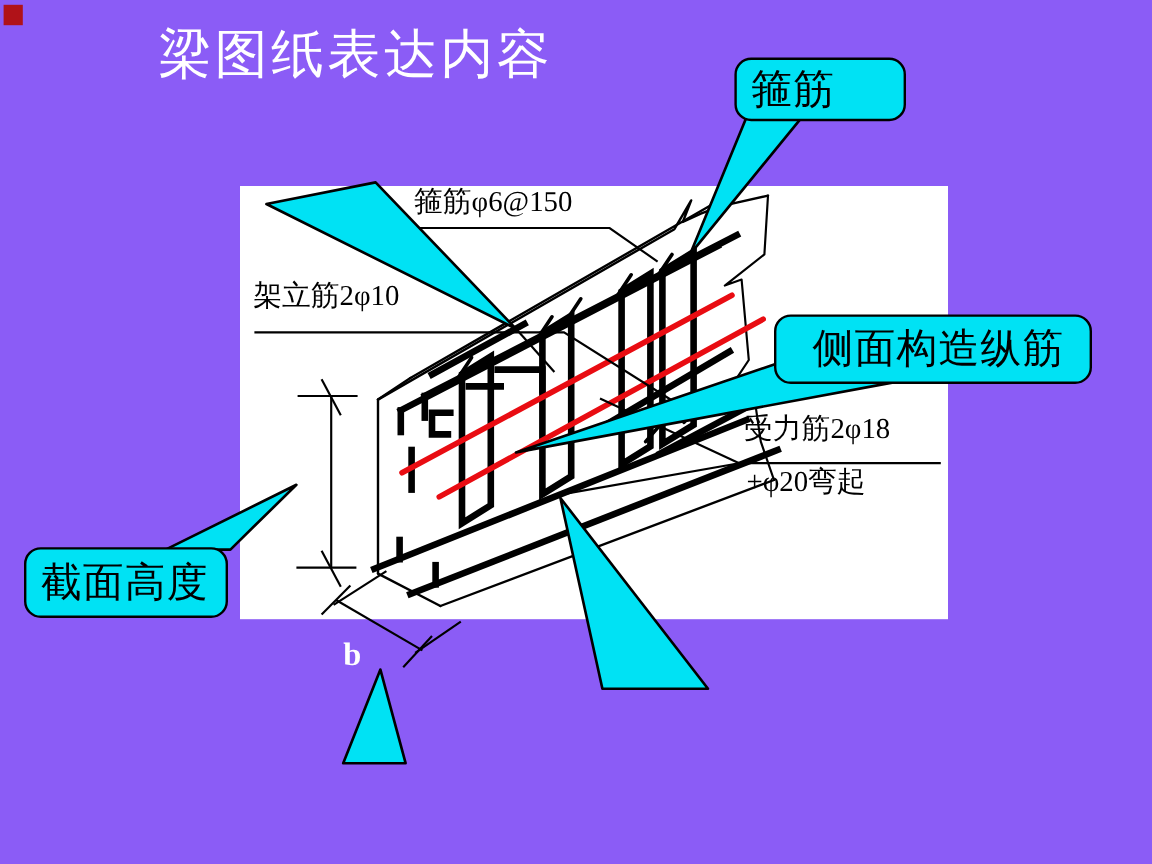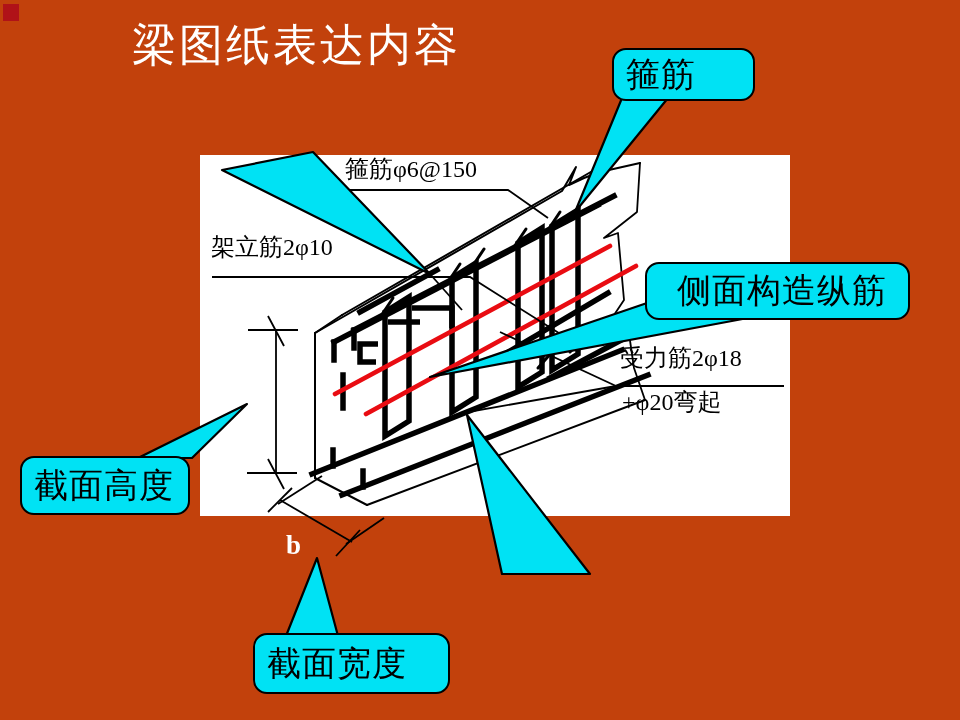--- a/index.html
+++ b/index.html
@@ -1,16 +1,16 @@
 <!DOCTYPE html>
 <html><head>
 <meta charset="utf-8">
 <style>
   html,body{margin:0;padding:0;}
-  .slide{position:relative;width:960px;height:720px;background:#c2410c;overflow:hidden;
+  .slide{position:relative;width:960px;height:720px;background:#8b5cf6;overflow:hidden;
          font-family:"Liberation Serif","DejaVu Serif",serif;}
   .corner-marker{position:absolute;left:3px;top:4px;width:16px;height:17px;background:#b01218;z-index:4;}
   .page-title{position:absolute;left:132px;top:20px;font-size:44px;line-height:1.2;color:#ffffff;
               letter-spacing:3px;z-index:2;white-space:nowrap;}
   .canvas{position:absolute;left:200px;top:155px;width:590px;height:361px;background:#ffffff;z-index:1;}
   svg.diagram{position:absolute;left:0;top:0;z-index:2;}
   .dlabel{position:absolute;z-index:2;color:#000;font-size:24px;line-height:1.1;white-space:nowrap;}
   .b-label{position:absolute;left:286px;top:530px;z-index:2;color:#ffffff;font-weight:bold;
            font-size:27px;white-space:nowrap;}
   .callout{position:absolute;box-sizing:border-box;background:#00e2f4;border:2.5px solid #000;
@@ -138,17 +138,14 @@
 
   <div class="callout co-stirrup">
     <span>箍筋</span>
   </div>
   <div class="callout co-side">
     <span>侧面构造纵筋</span>
   </div>
   <div class="callout co-height">
     <span>截面高度</span>
   </div>
-  <div class="callout co-width">
-    <span>截面宽度</span>
-  </div>
 
 </div>
 
 </body></html>

